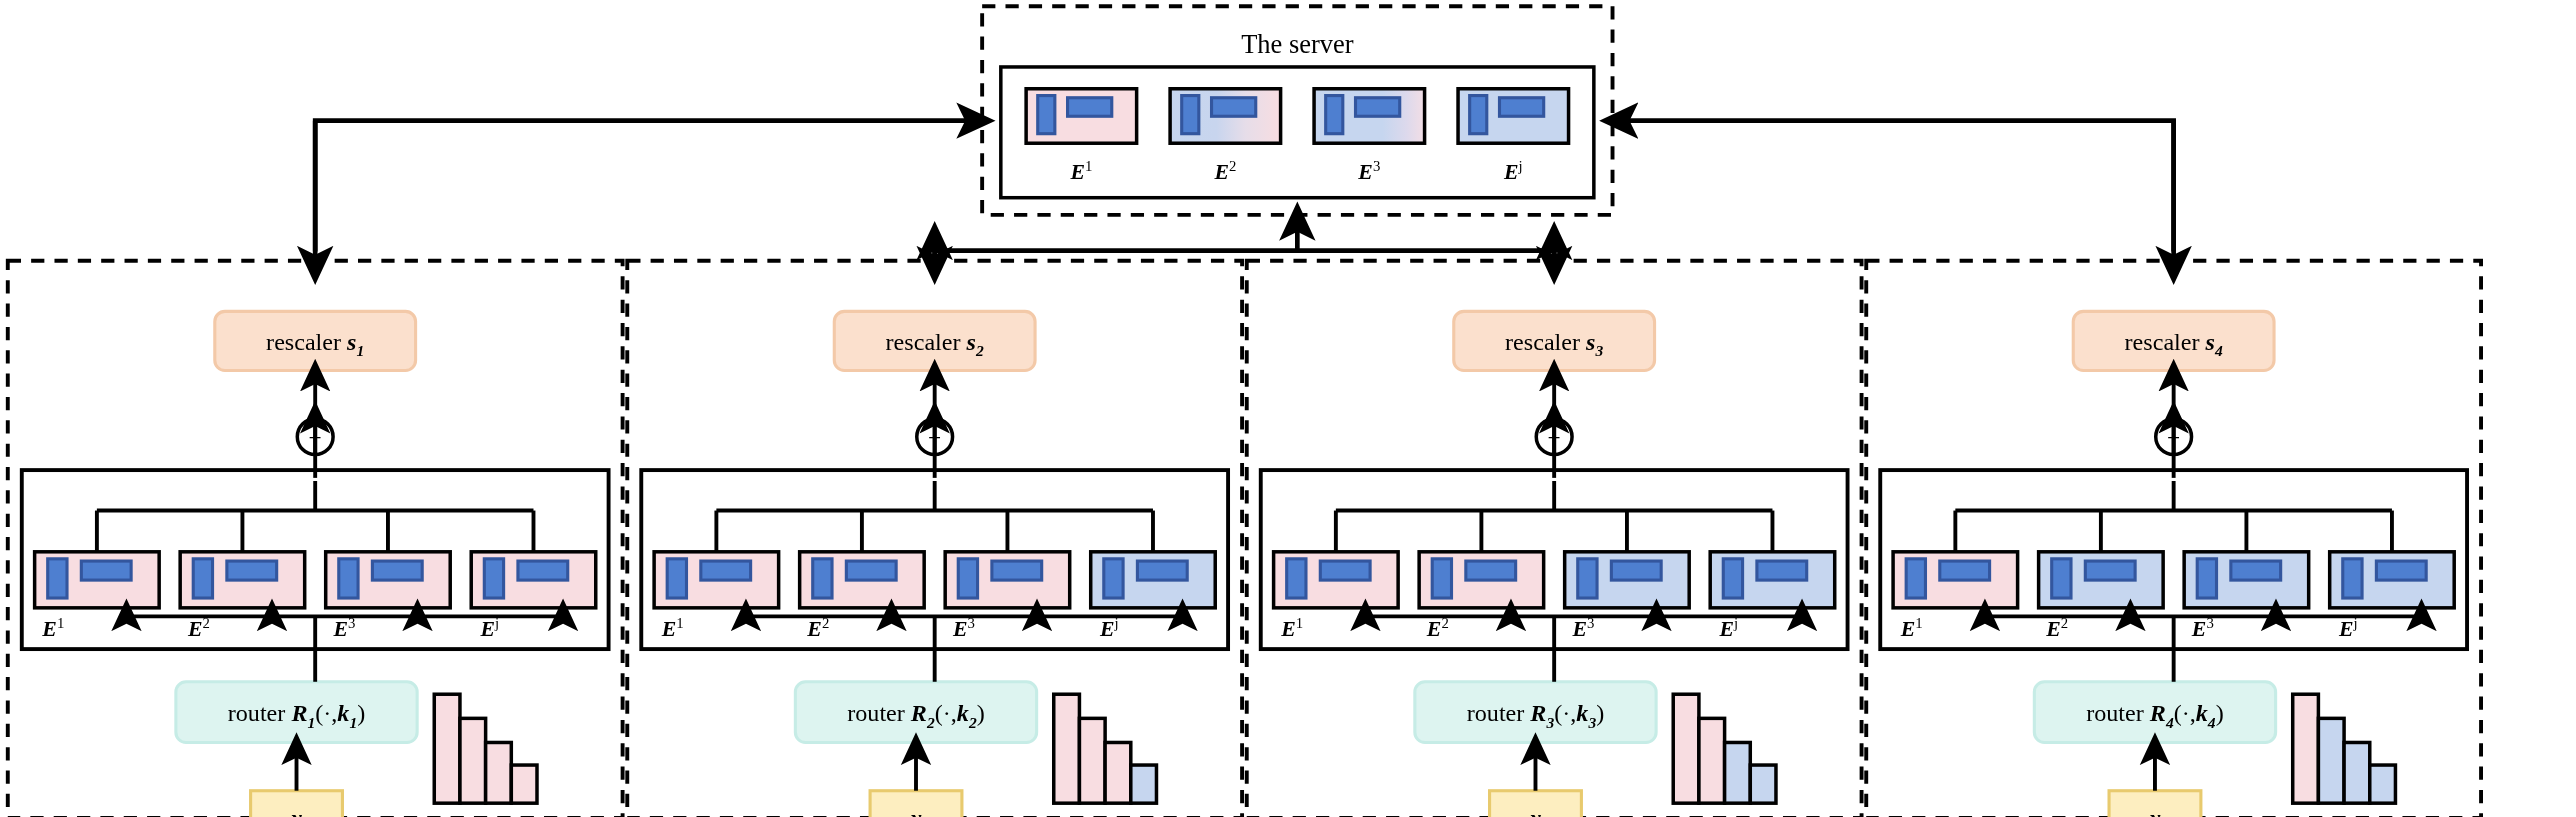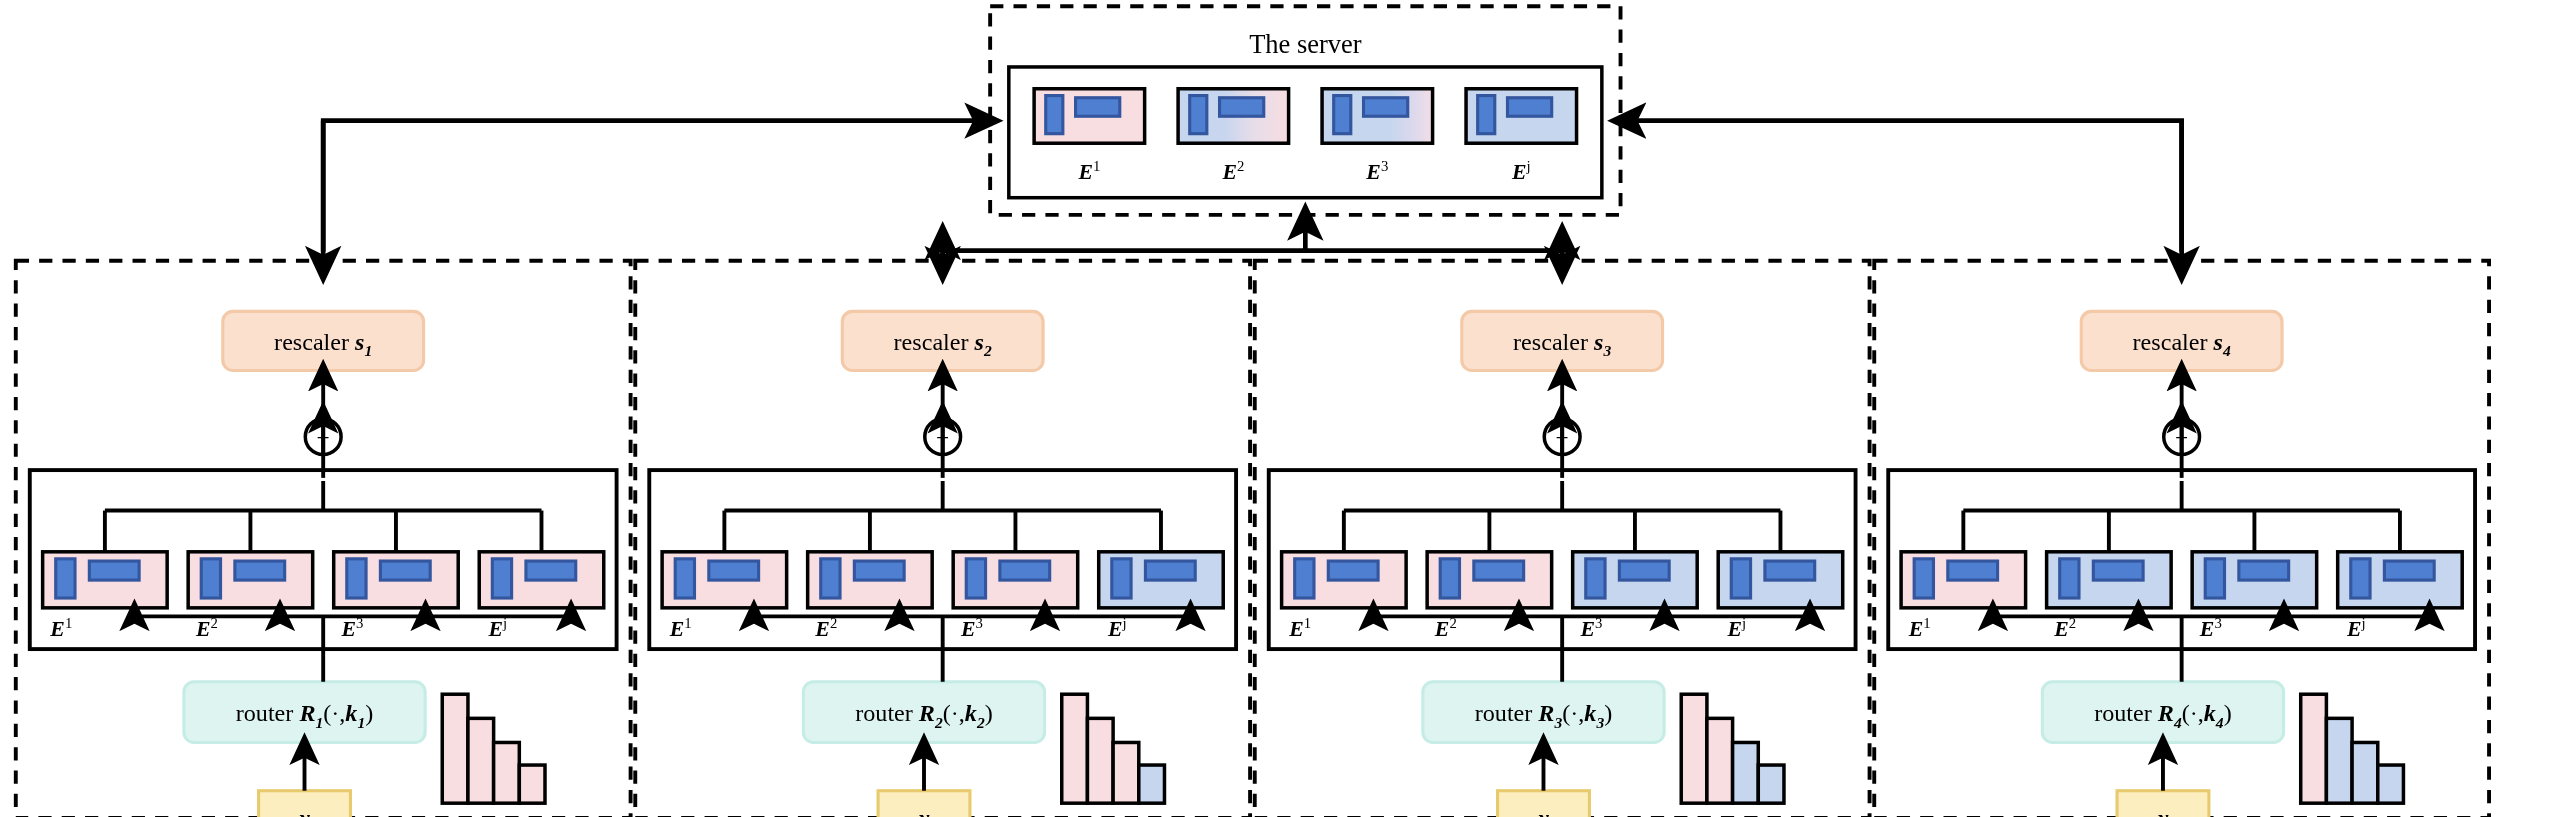--- a/index.html
+++ b/index.html
@@ -1,18 +1,18 @@
 <!DOCTYPE html>
 <html style="font-size:12.5px"><head>
 <meta charset="utf-8">
 <style>
   html,body{margin:0;padding:0;background:#ffffff;}
   body{width:2576px;height:818px;overflow:hidden;
        font-family:"Liberation Serif","DejaVu Serif",serif;}
-  #stage{position:relative;width:2308px;height:818px;margin-left:8px;}
+  #stage{position:relative;width:2308px;height:818px;}
   svg.diagram{position:absolute;left:0;top:0;width:2576px;height:818px;}
   text{font-family:"Liberation Serif","DejaVu Serif",serif;fill:#000;}
   .lbl-server{font-size:34px;}
   .lbl-expert{font-size:28px;font-style:italic;font-weight:bold;}
   .lbl-sup{font-size:19px;font-style:normal;font-weight:normal;}
   .lbl-box{font-size:31px;}
   .lbl-ital{font-style:italic;font-weight:bold;}
   .lbl-sub{font-size:20px;font-style:italic;font-weight:bold;}
   .lbl-x{font-size:31px;font-style:italic;font-weight:bold;}
   .plus{font-size:30px;}

